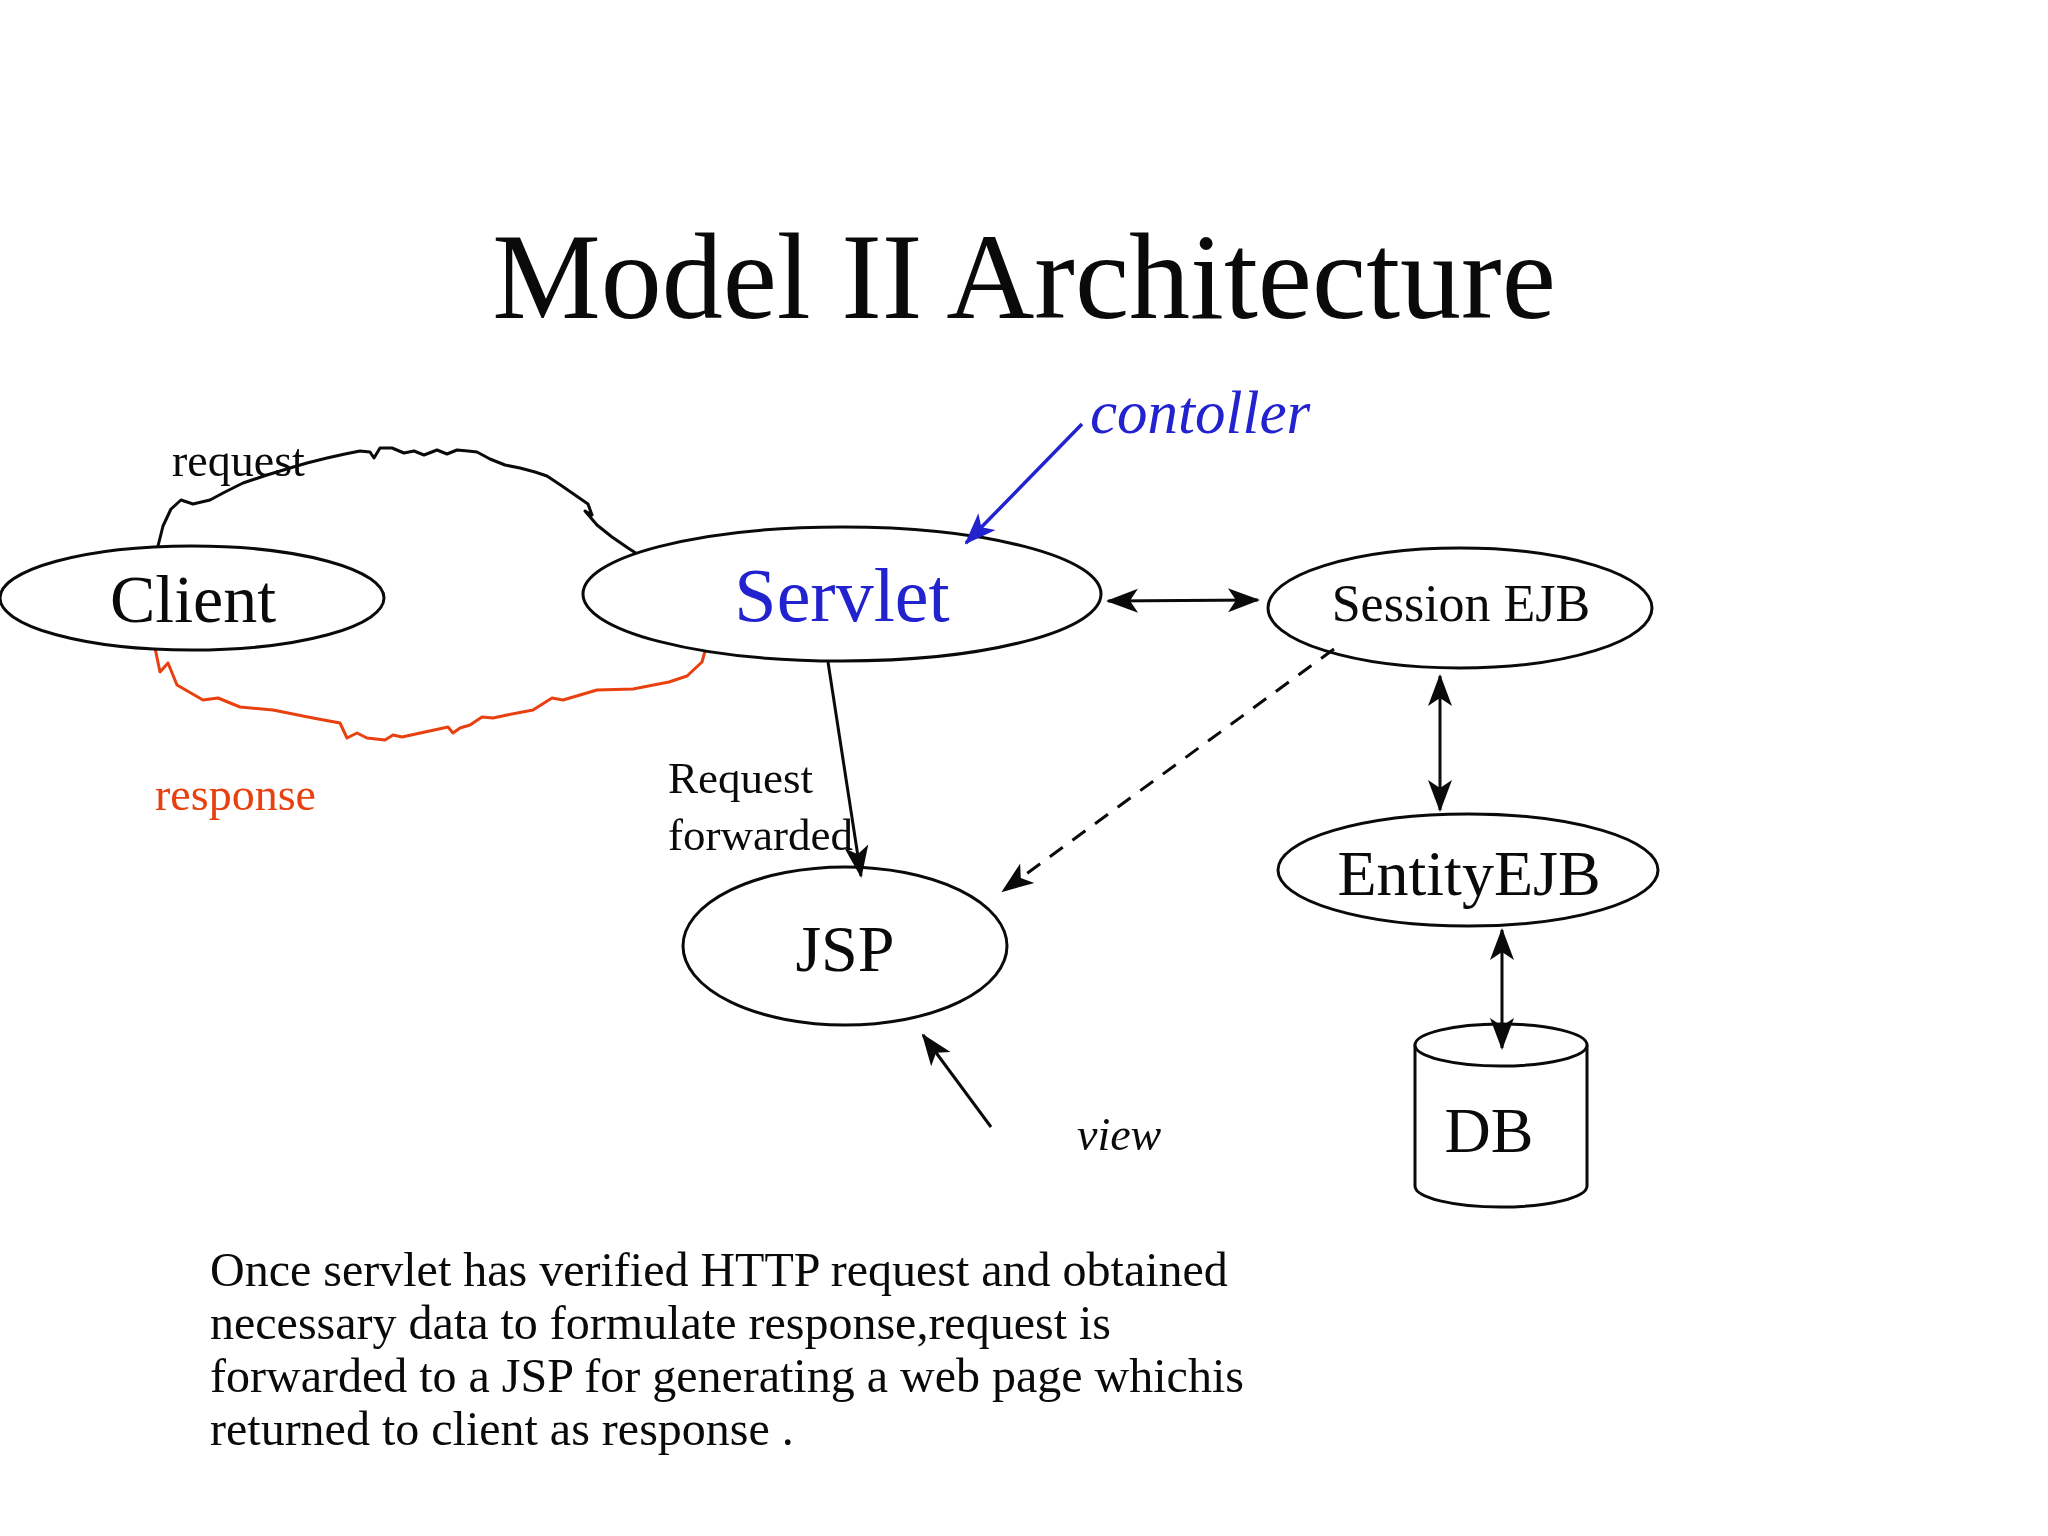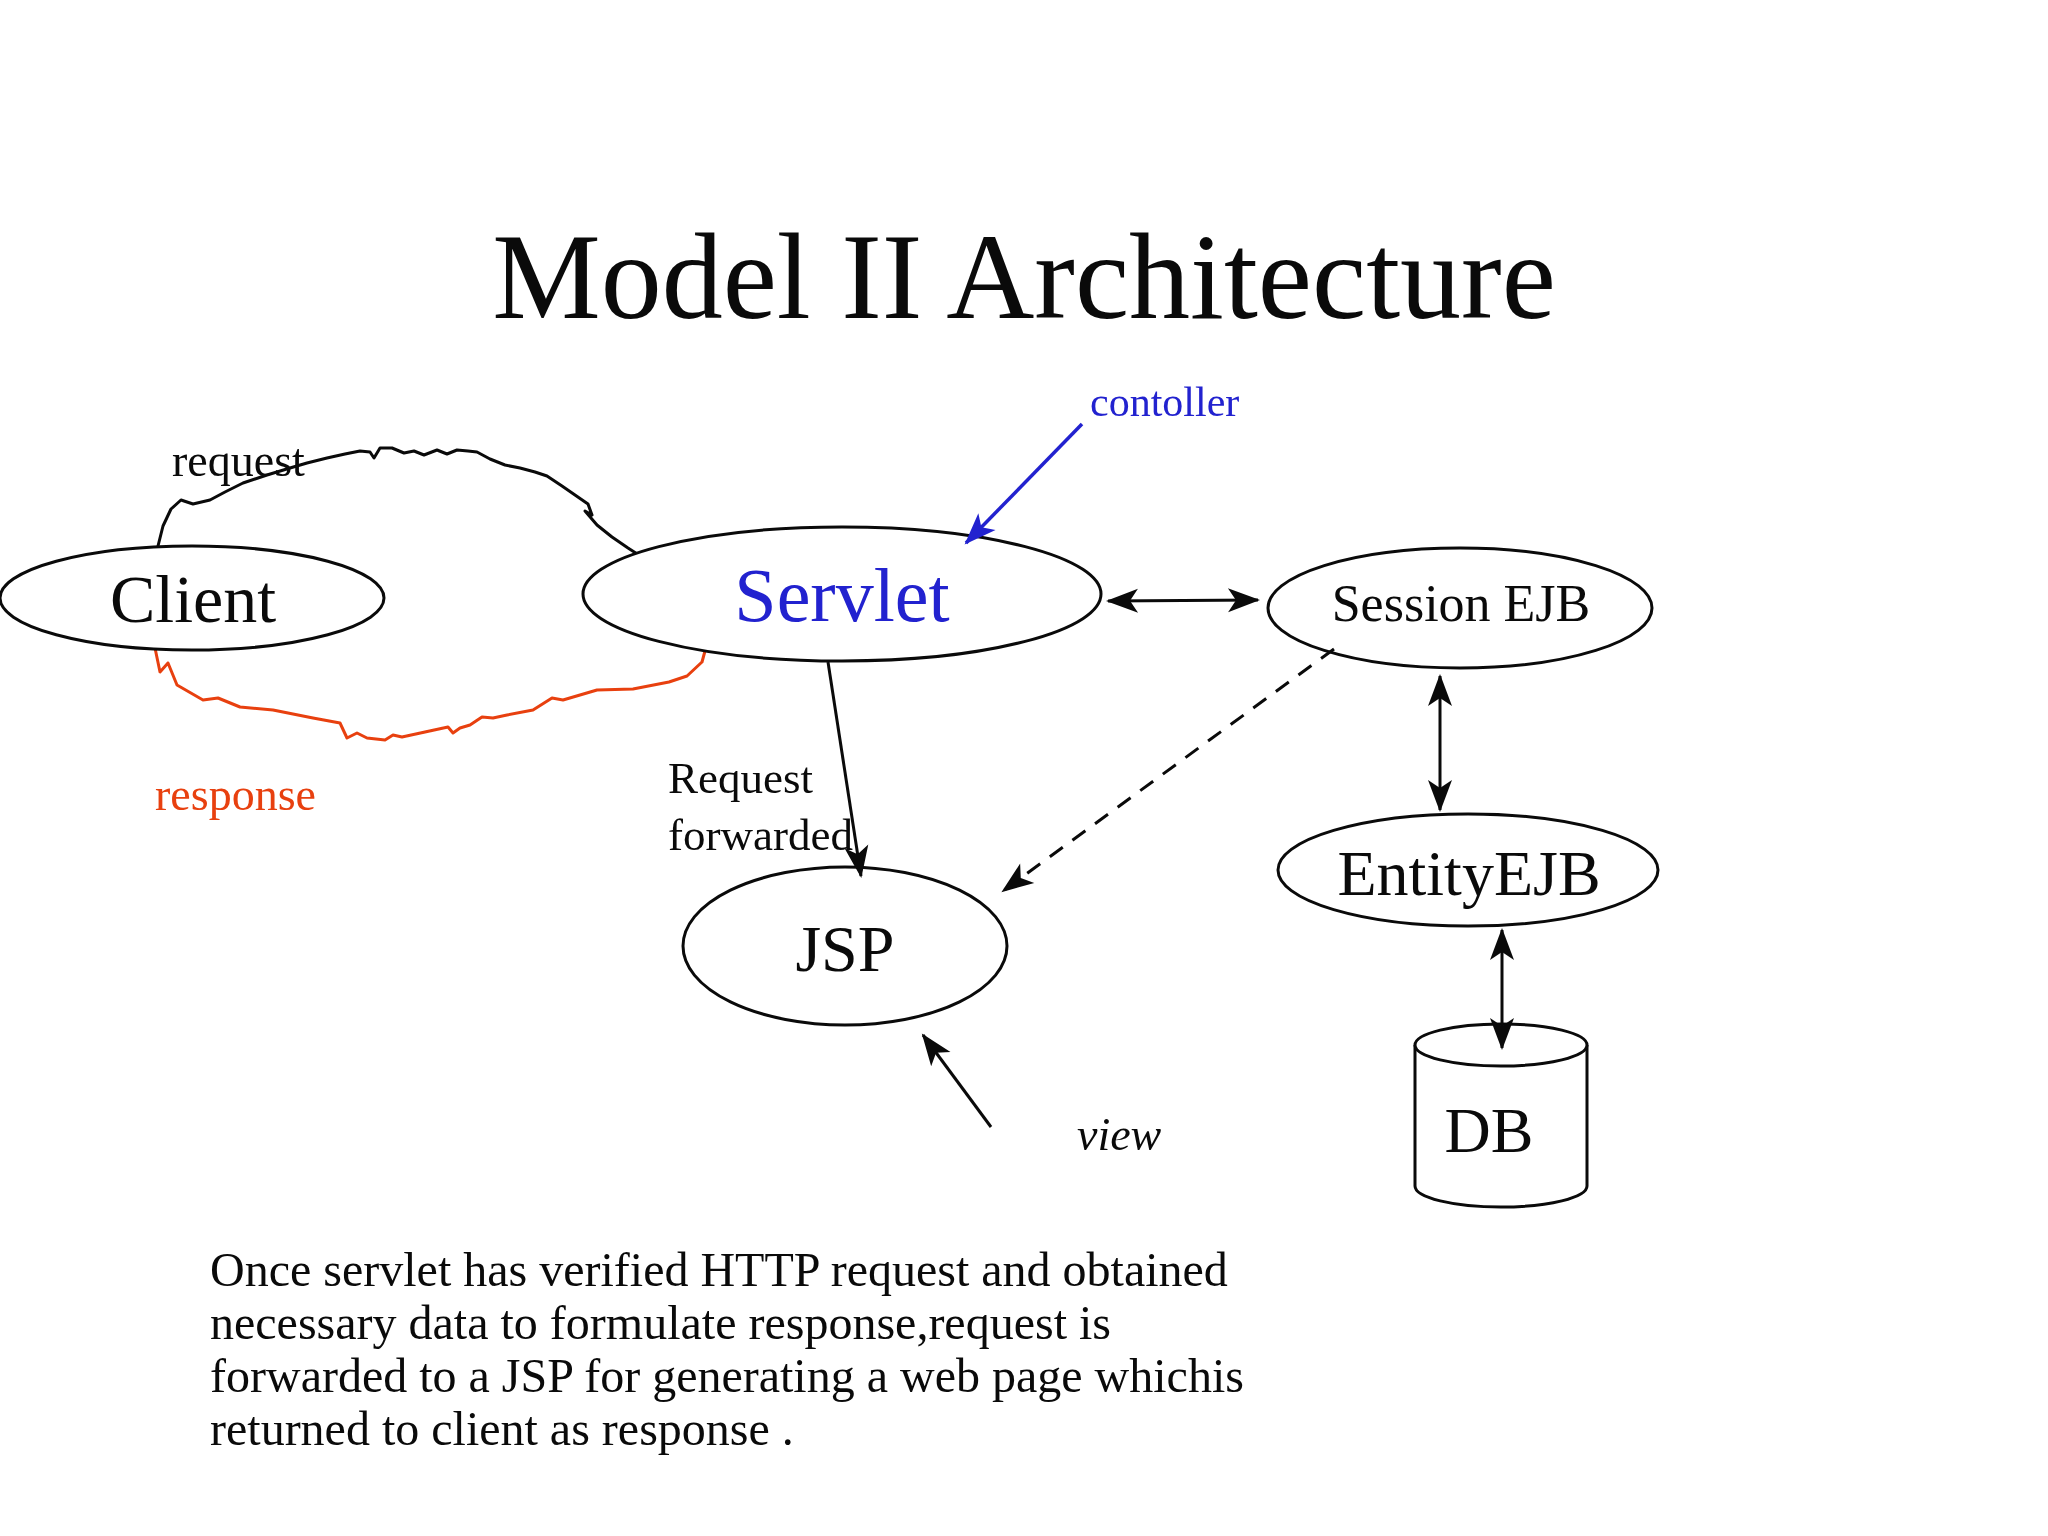--- a/index.html
+++ b/index.html
@@ -15,21 +15,21 @@
   }
   .node-label{position:absolute;text-align:center;}
   .lbl-client  {left:10px;  top:560px;  width:366px; font-size:68px;}
   .lbl-servlet {left:582px; top:552px;  width:520px; font-size:76px; color:#2222cf;}
   .lbl-session {left:1266px;top:574px;  width:390px; font-size:52px;}
   .lbl-entity  {left:1278px;top:837px;  width:382px; font-size:64px;}
   .lbl-jsp     {left:683px; top:911px;  width:324px; font-size:66px;}
   .lbl-db      {left:1415px;top:1094px; width:148px; font-size:64px;}
   .lbl-request {left:172px; top:434px;  font-size:46px;}
   .lbl-response{left:155px; top:768px;  font-size:46px; color:#e8400f;}
-  .lbl-controller{left:1090px;top:378px;font-size:42px;color:#2222cf;}
+  .lbl-controller{left:1090px;top:378px;font-size:61px;font-style:italic;color:#2222cf;}
   .lbl-reqfwd  {left:668px; top:750px;  font-size:45px; line-height:57px; white-space:normal;}
   .lbl-view    {left:1077px;top:1108px; font-size:46px; font-style:italic;}
   .note{
     position:absolute;left:210px;top:1243px;width:1100px;
     font-size:48px;line-height:53px;color:#0a0a0a;
   }
 </style>
 </head>
 <body>
 

